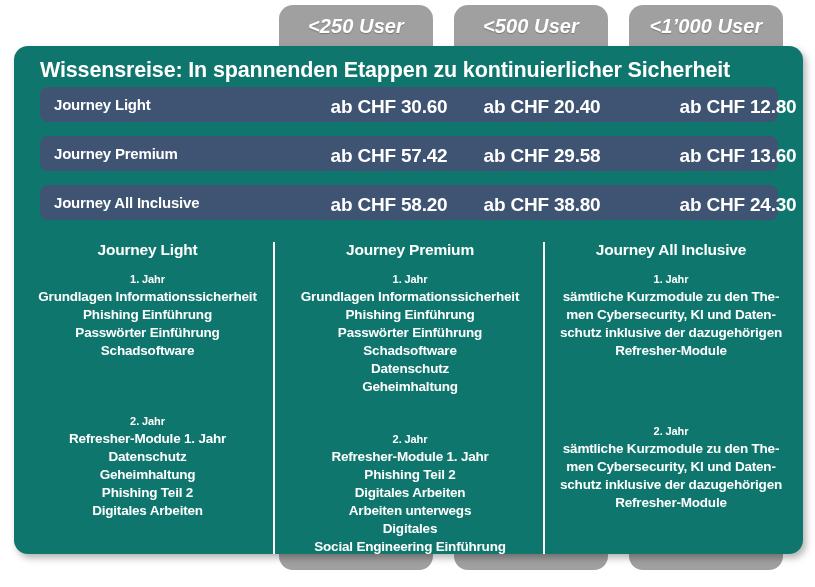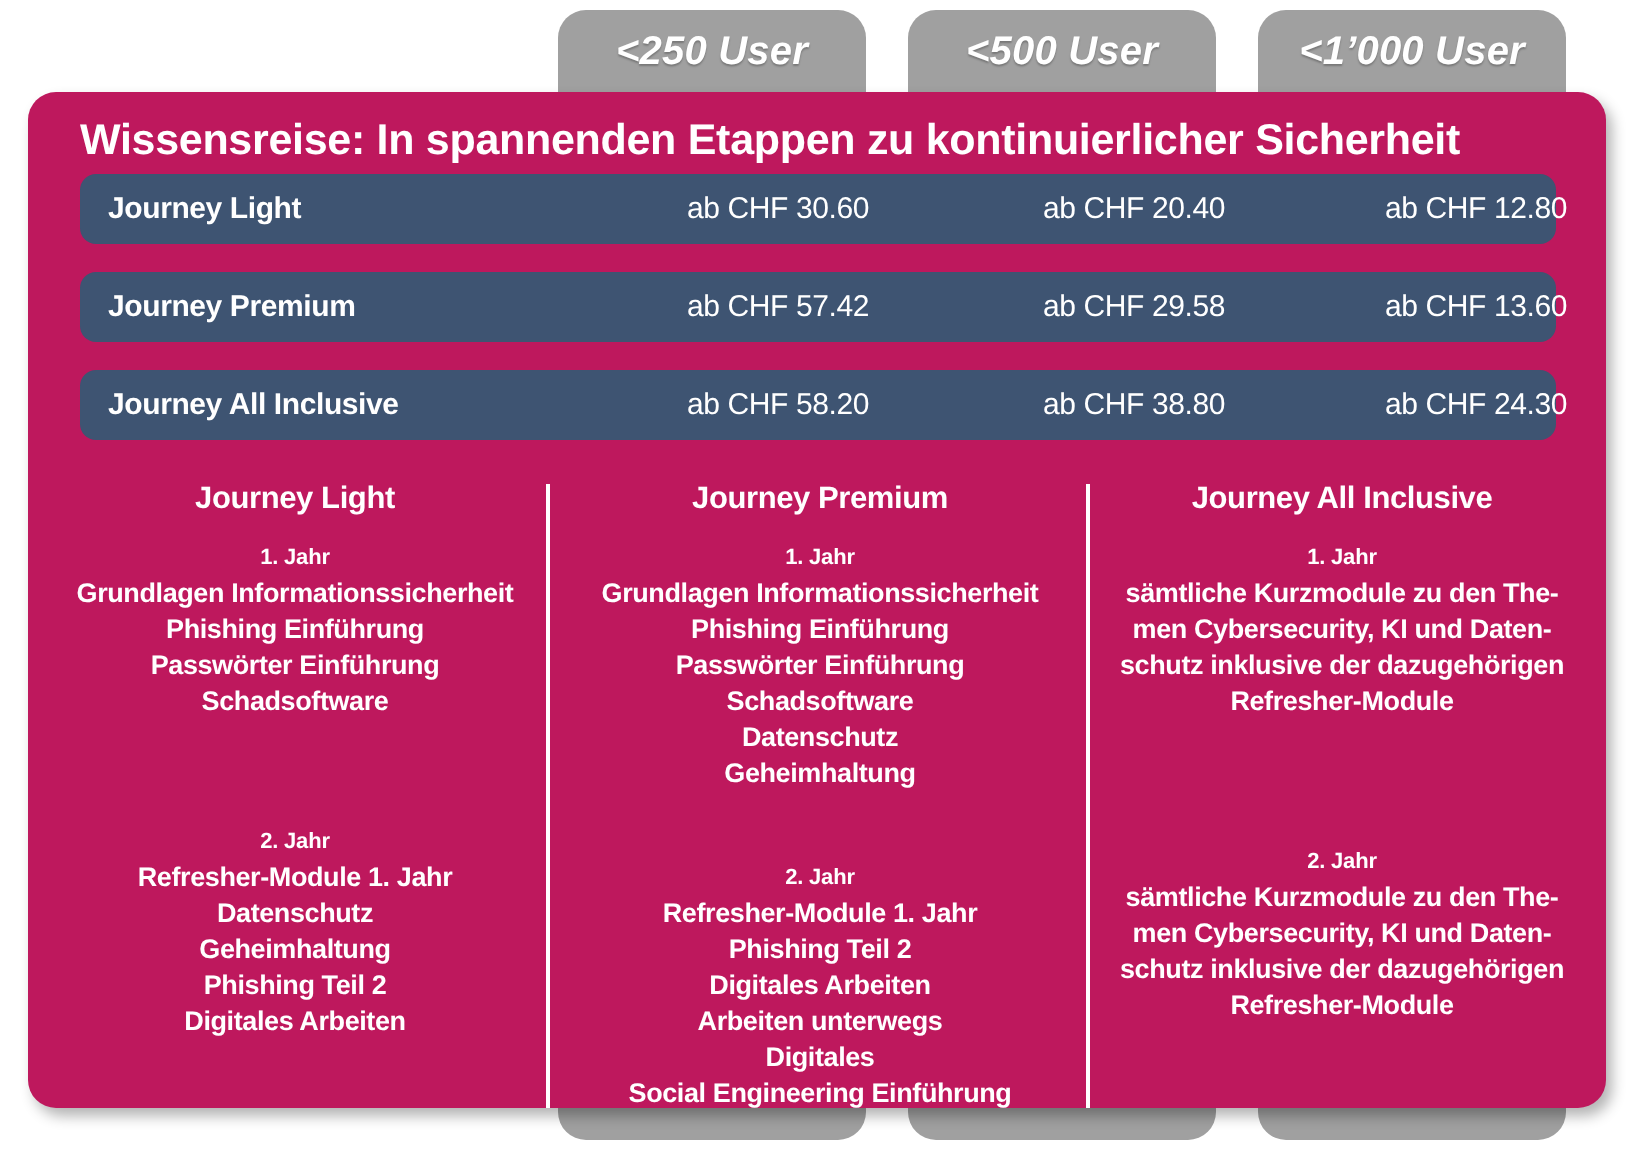--- a/index.html
+++ b/index.html
@@ -43,21 +43,21 @@
     font-style: italic;
   }
 
   
   #panel {
     position: absolute;
     left: 14px;
     top: 46px;
     width: 789px;
     height: 508px;
-    background: #be185d;
+    background: #0f766e;
     border-radius: 14px;
     z-index: 2;
     box-shadow: 3px 4px 7px rgba(0,0,0,0.30);
     overflow: hidden;
   }
 
   
   #panel-title {
     position: absolute;
     left: 26px;
@@ -87,27 +87,27 @@
     font-size: 15px;
     font-weight: bold;
     letter-spacing: -0.2px;
     white-space: nowrap;
   }
   .price-row .price-cell {
     position: absolute;
     top: 9px;
     width: 180px;
     text-align: center;
-    font-size: 15px;
-    font-weight: normal;
+    font-size: 19px;
+    font-weight: bold;
     letter-spacing: -0.2px;
     white-space: nowrap;
   }
   .price-cell.c0 { left: 259px; }
-  .price-cell.c1 { left: 437px; }
+  .price-cell.c1 { left: 412px; }
   .price-cell.c2 { left: 608px; }
 
   
   #columns {
     position: absolute;
     left: 0;
     top: 194px;
     width: 789px;
     height: 314px;
   }

